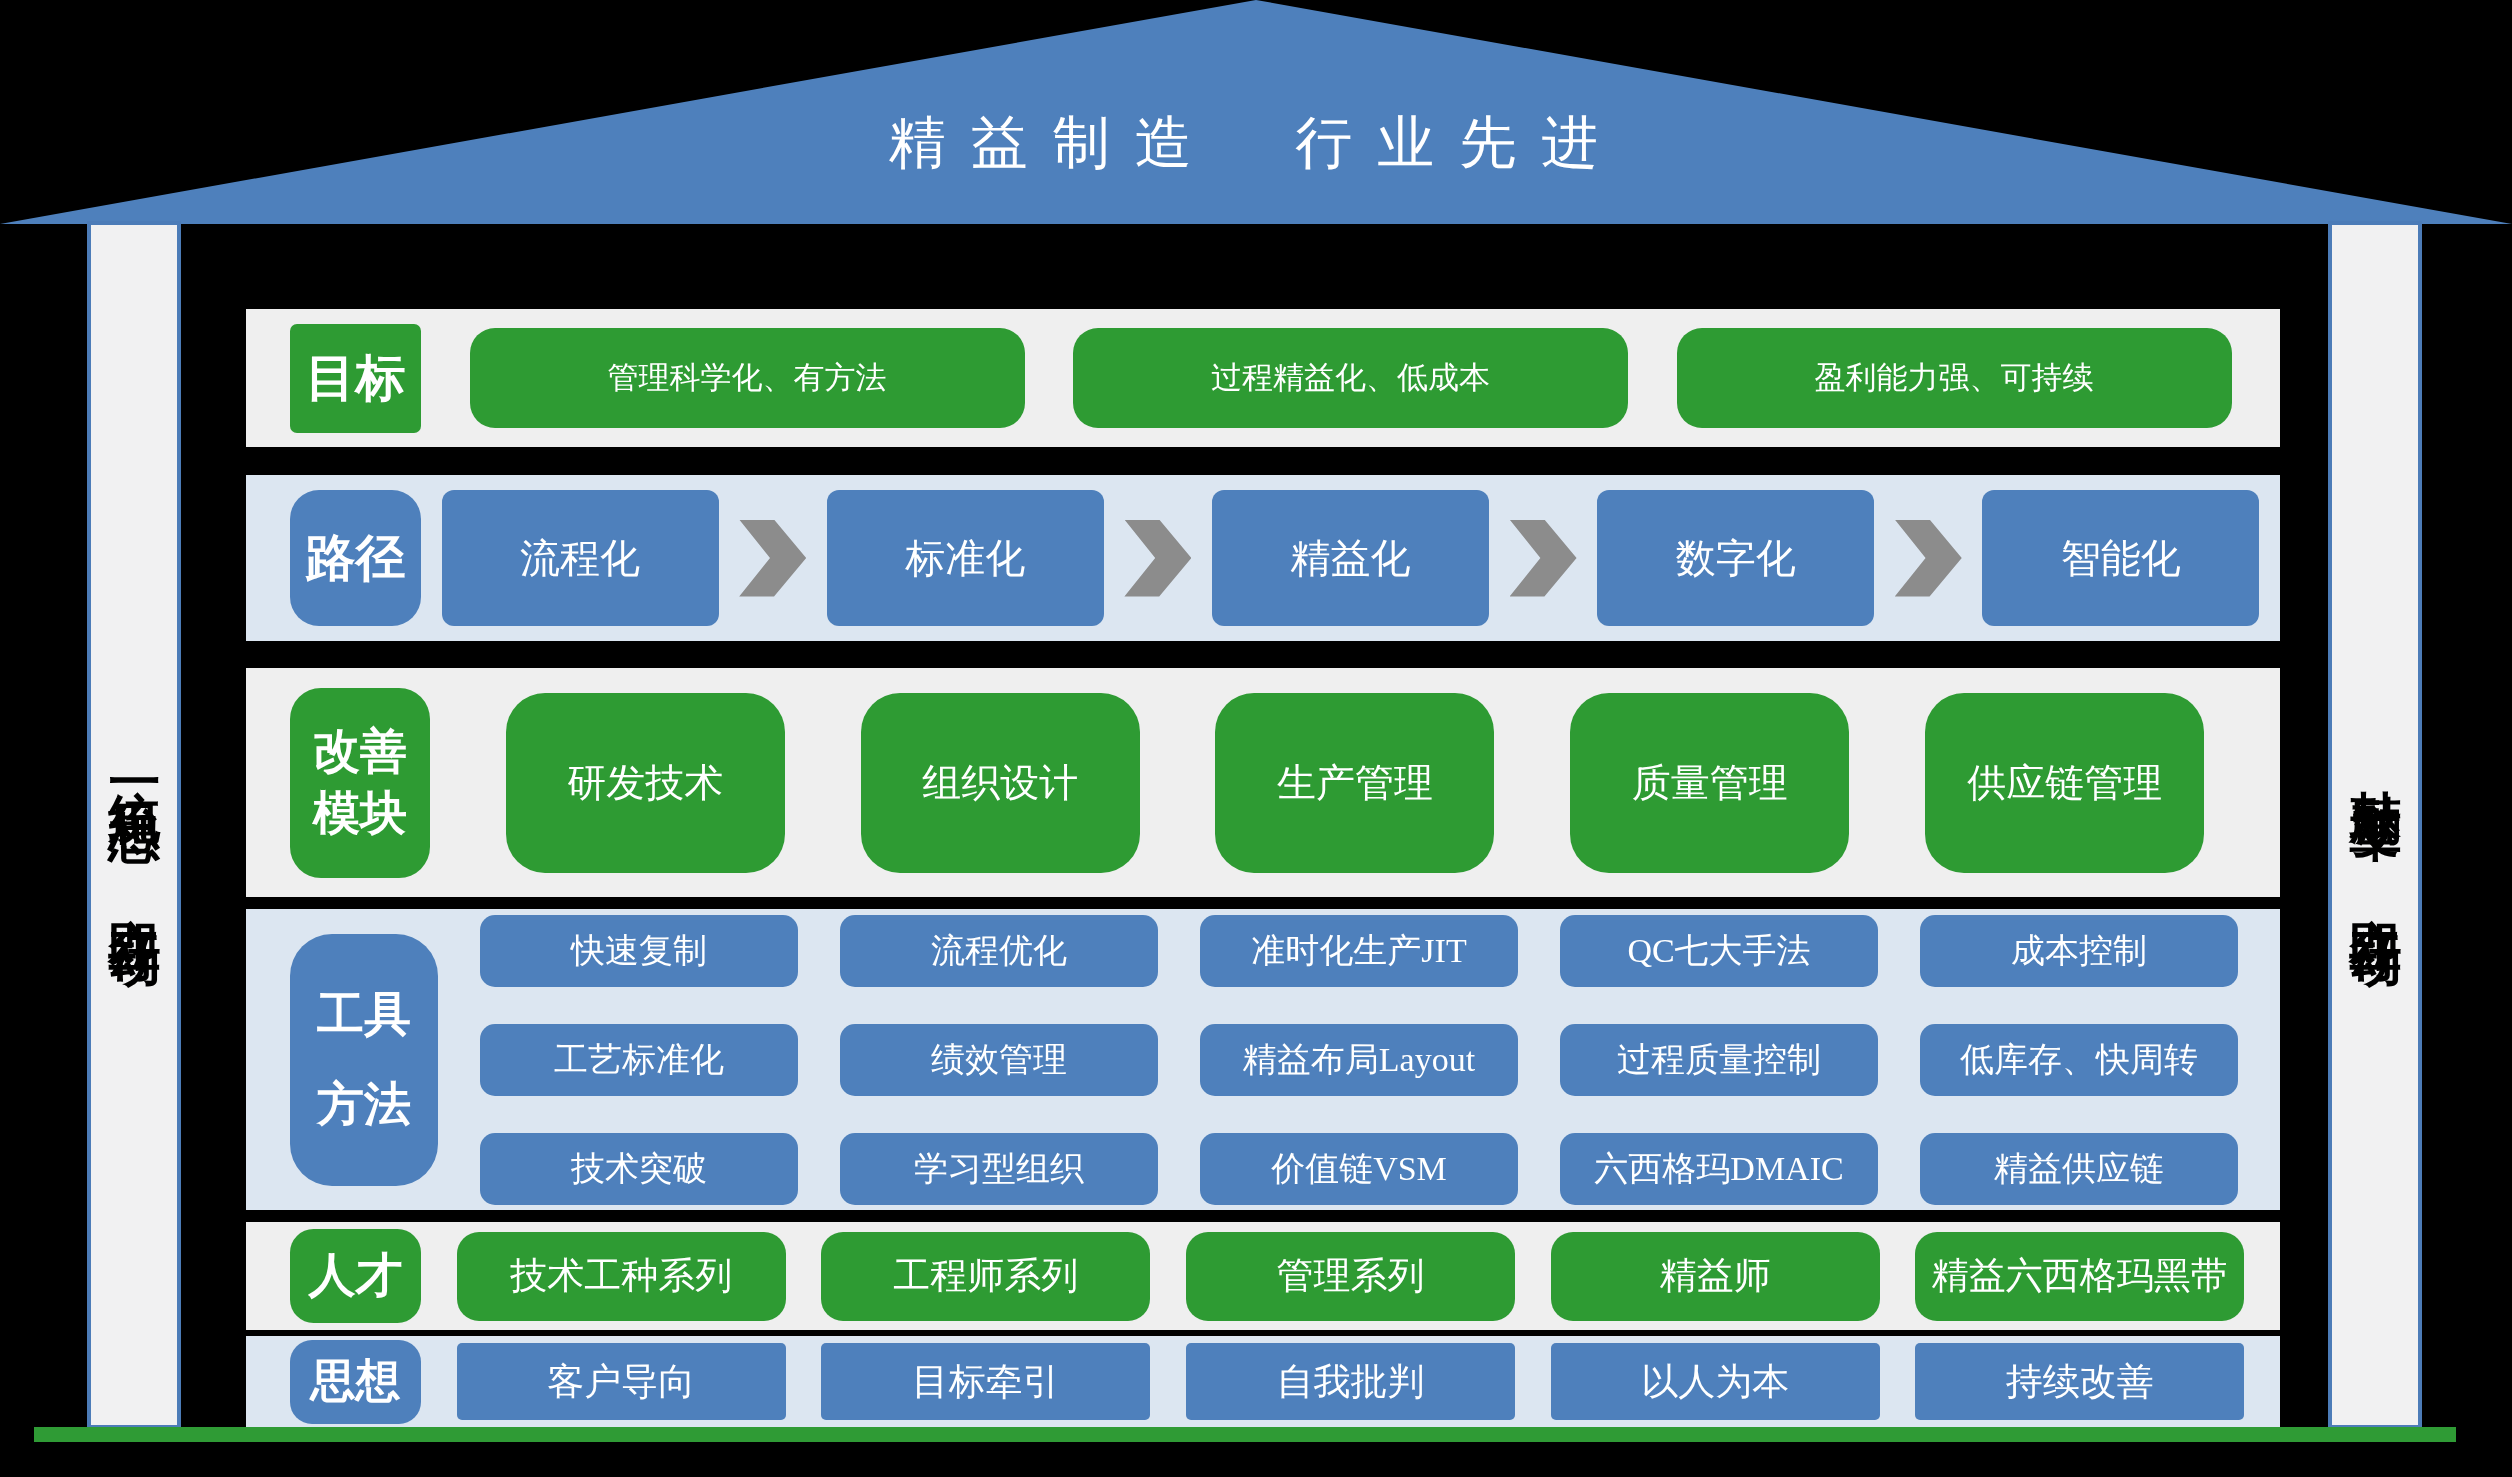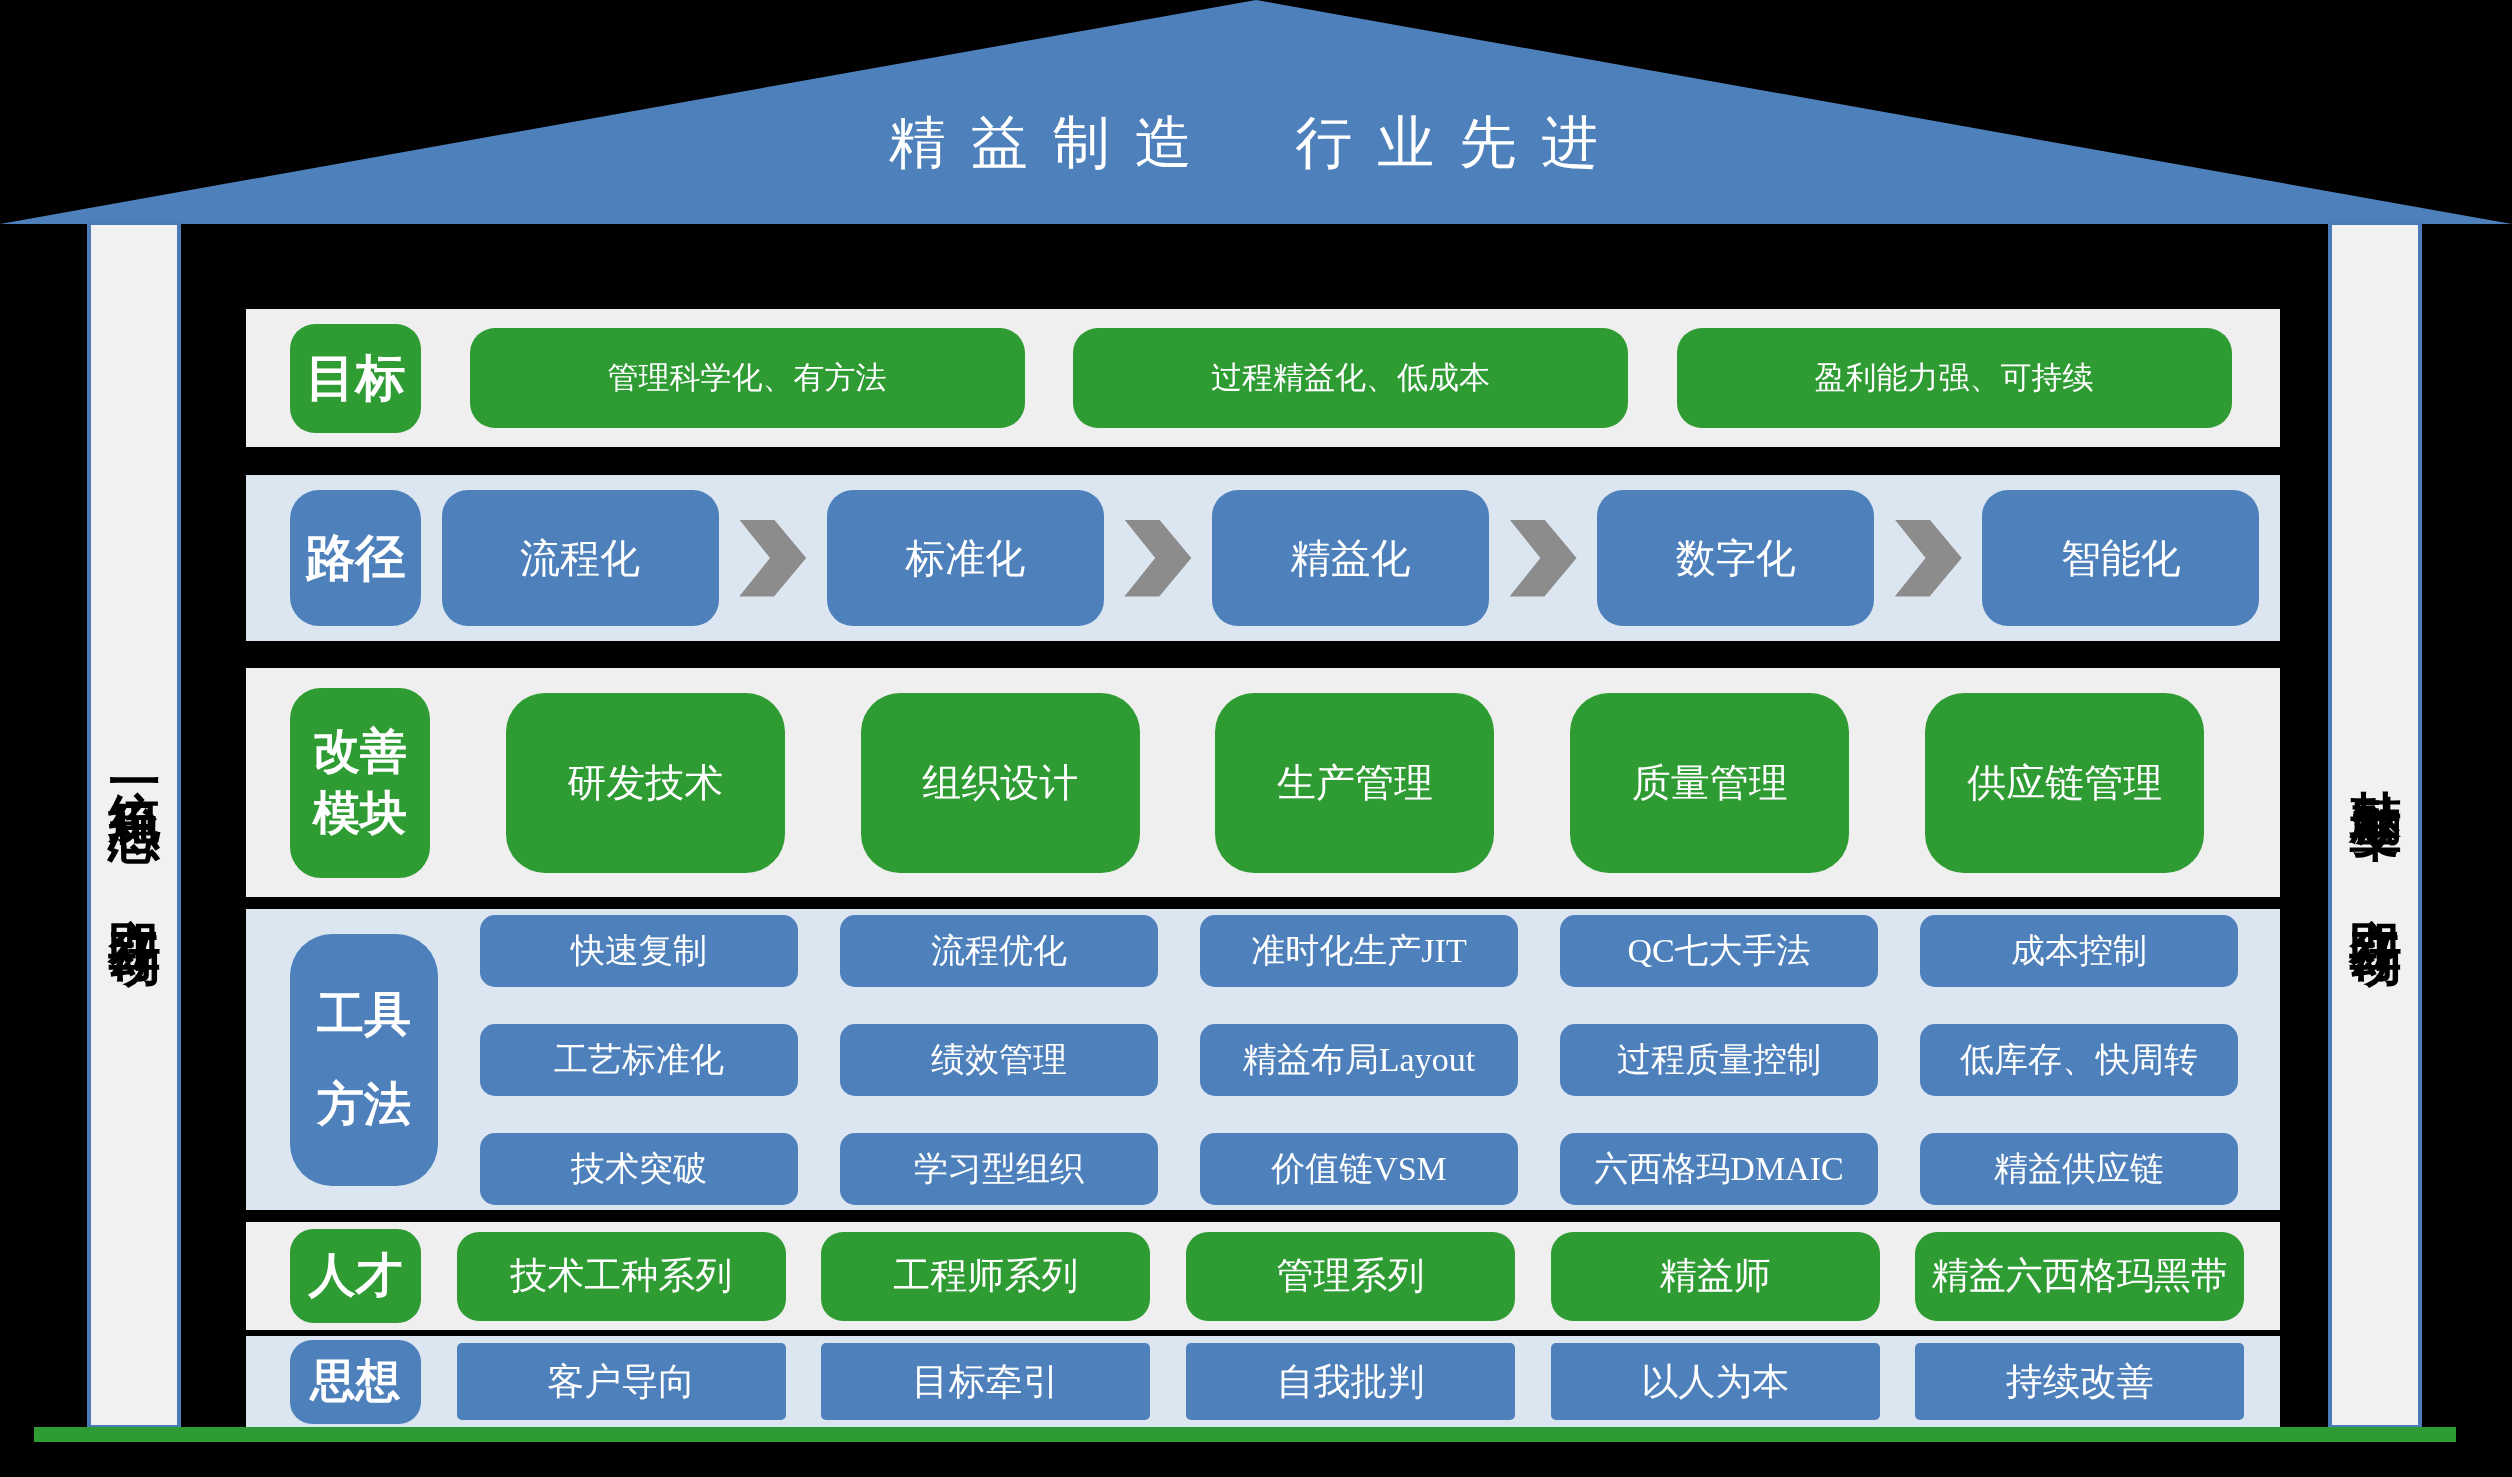--- a/index.html
+++ b/index.html
@@ -58,29 +58,29 @@
     clip-path:polygon(0 0,52% 0,100% 50%,52% 100%,0 100%,46% 50%);
   }
   
   .row-goals  {top:309px;height:138px;}
   .row-path   {top:475px;height:166px;}
   .row-modules{top:668px;height:229px;}
   .row-tools  {top:909px;height:301px;}
   .row-talent {top:1222px;height:108px;}
   .row-mindset{top:1336px;height:91px;}
 
-  .row-goals   .label{width:131px;height:109px;border-radius:25px;font-size:50px;}
+  .row-goals   .label{width:131px;height:109px;border-radius:7px;font-size:50px;}
   .row-path    .label{width:131px;height:136px;border-radius:29px;font-size:50px;}
   .row-modules .label{width:140px;height:190px;border-radius:31px;font-size:47px;}
   .row-tools   .label{width:148px;height:252px;border-radius:42px;font-size:47px;line-height:1.9;}
   .row-talent  .label{width:131px;height:94px;border-radius:23.5px;font-size:47px;}
   .row-mindset .label{width:131px;height:84px;border-radius:22px;font-size:45px;}
 
   .row-goals   .btn{width:555px;height:100px;border-radius:25px;font-size:31px;}
-  .row-path    .btn{width:277px;height:136px;border-radius:26px;font-size:40px;}
+  .row-path    .btn{width:277px;height:136px;border-radius:12px;font-size:40px;}
   .row-modules .btn{width:279px;height:180px;border-radius:39px;font-size:39px;}
   .row-tools   .btn{width:318px;height:72px;border-radius:15px;font-size:34px;}
   .row-talent  .btn{width:329px;height:89px;border-radius:22px;font-size:37px;}
   .row-mindset .btn{width:329px;height:77px;border-radius:5px;font-size:37px;}
 
   .tool-col{display:flex;flex-direction:column;justify-content:center;gap:37px;height:100%;}
 </style>
 </head>
 <body>
 

